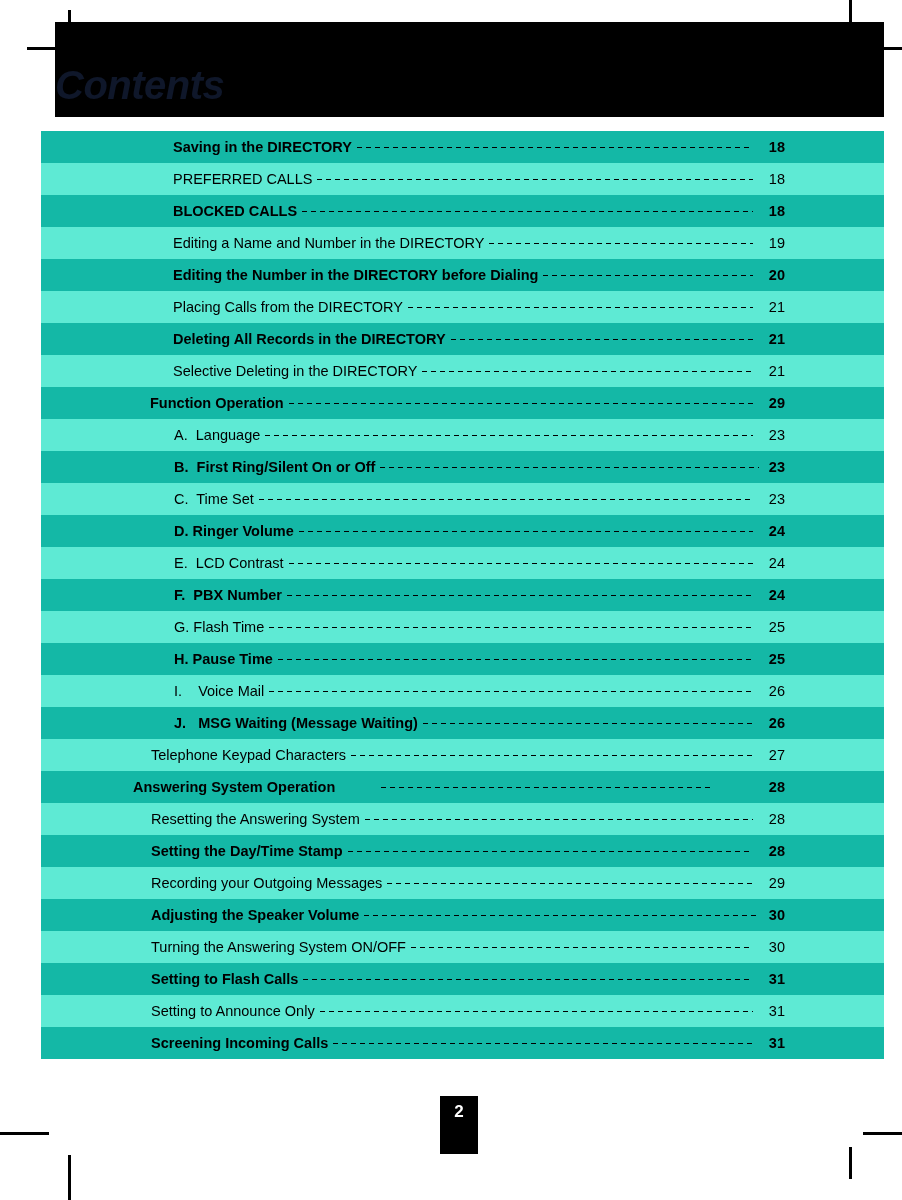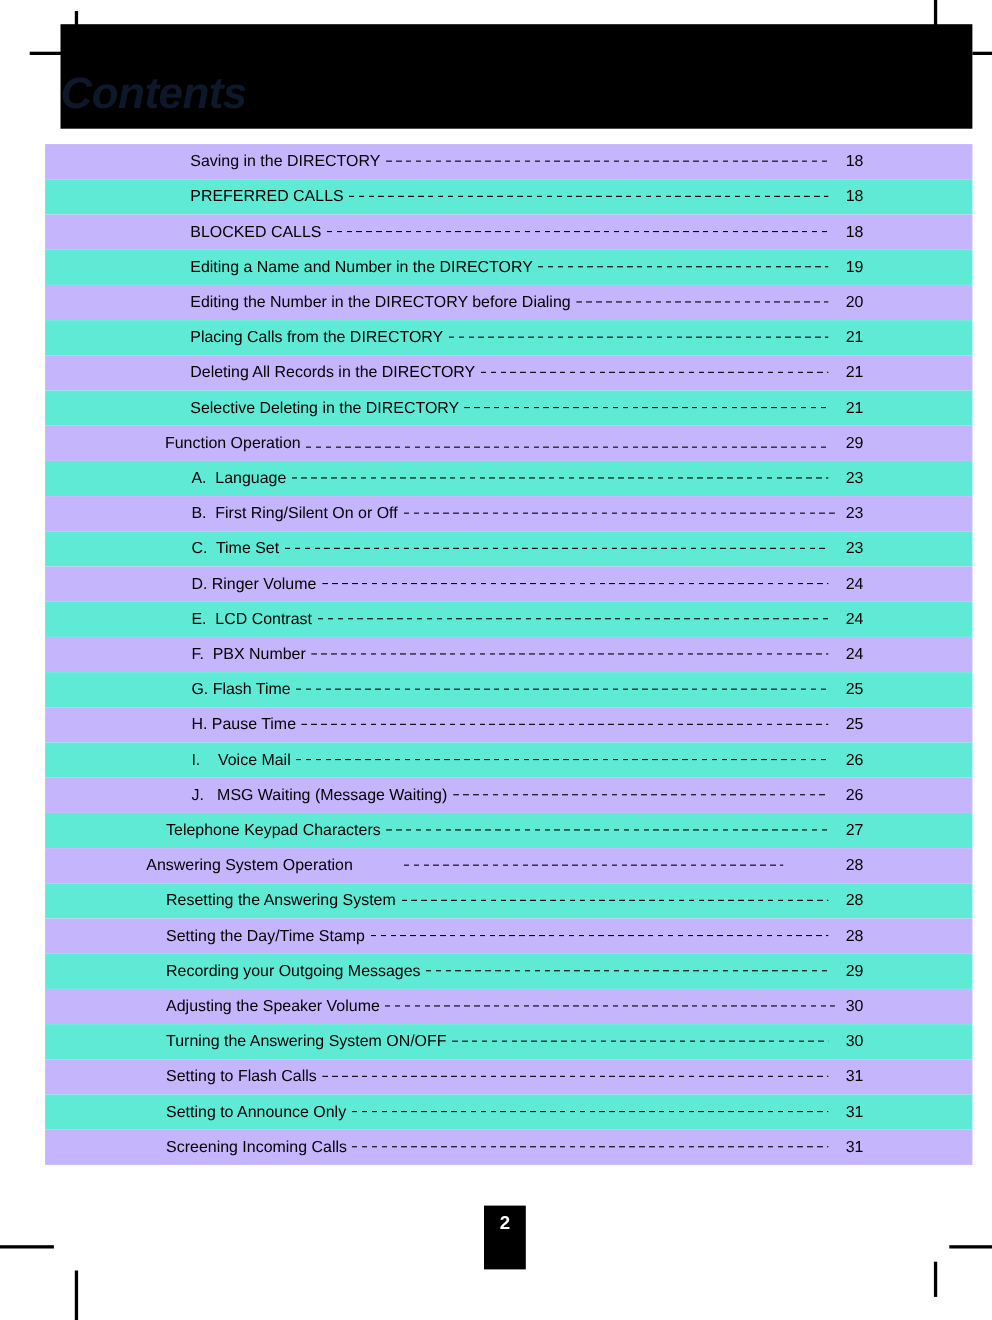--- a/index.html
+++ b/index.html
@@ -58,21 +58,21 @@
     top: 131px;
     width: 843px;
   }
   .toc-row {
     position: relative;
     height: 32px;
     display: flex;
     align-items: center;
     box-sizing: border-box;
   }
-  .toc-row.shade { background: #c4b5fd; }
+  .toc-row.shade { background: #14b8a6; font-weight: bold; }
   .toc-row.plain { background: #5eead4; }
 
   .entry {
     display: flex;
     align-items: baseline;
     width: 100%;
     font-size: 14.5px;
     color: #000000;
     white-space: nowrap;
     padding-bottom: 1px;
@@ -94,21 +94,21 @@
   .entry-page {
     flex: 0 0 auto;
     padding-left: 6px;
     text-align: right;
     min-width: 26px;
   }
   .entry-page.tight { padding-left: 0px; }
 
   
   .ind-0 { padding-left: 92px; gap: 41px; }   
-  .ind-1 { padding-left: 109px; align-items: flex-end; }  
+  .ind-1 { padding-left: 109px; }  
   .ind-2 { padding-left: 110px; }  
   .ind-3 { padding-left: 132px; }  
   .ind-4 { padding-left: 133px; }  
 
   .entry-right-pad { padding-right: 99px; }
 
   
   .page-box {
     position: absolute;
     left: 440px;

